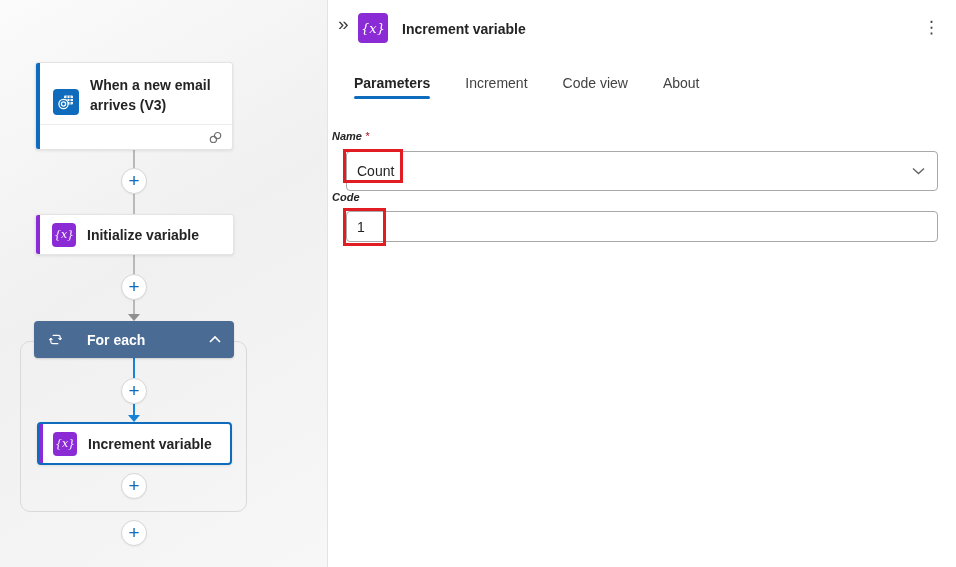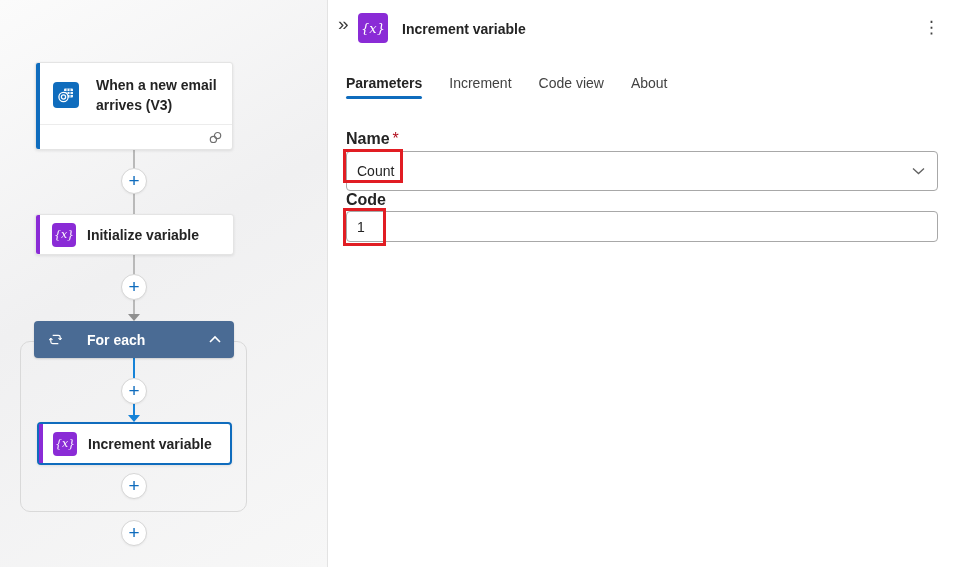--- a/index.html
+++ b/index.html
@@ -43,21 +43,21 @@
   .strip {
     position: absolute; left: 0; top: 0; bottom: 0; width: 4px;
     border-radius: 2px 0 0 2px;
   }
   .strip.blue { background: #0f6cbd; }
   .strip.purple { background: #8a2bd6; }
 
   .card-title { font-size: 14px; font-weight: 700; color: #242424; line-height: 20px; }
 
   .trigger-card { left: 35px; top: 62px; width: 198px; }
-  .trigger-main { display: flex; gap: 17px; padding: 12px 8px 9px 17px; align-items: center; }
+  .trigger-main { display: flex; gap: 11px; padding: 12px 8px 9px 17px; align-items: flex-end; }
   .trigger-footer {
     border-top: 1px solid #ececec; height: 25px;
     display: flex; align-items: center; justify-content: flex-end; padding-right: 9px;
   }
 
   .outlook-sq {
     flex: 0 0 auto; width: 26px; height: 26px; border-radius: 4px;
     background: #0f6cbd; display: flex; align-items: center; justify-content: center;
   }
 
@@ -104,28 +104,28 @@
     display: flex; align-items: center; justify-content: center;
     font-family: "DejaVu Serif", serif; font-style: italic; font-size: 13px;
   }
   .panel-title { position: absolute; left: 73px; top: 21px; font-size: 14px; font-weight: 600; }
   .more-btn {
     position: absolute; right: 12px; top: 17px; font-size: 17px; color: #424242;
     cursor: pointer; line-height: 1; padding: 2px 4px;
   }
 
   .tabs { position: absolute; left: 17px; top: 75px; display: flex; gap: 27px; }
-  .tab { font-size: 14px; color: #424242; cursor: pointer; position: relative; padding-bottom: 8px; }
+  .tab { font-size: 14px; color: #424242; cursor: pointer; position: relative; padding-bottom: 8px; margin-left: 8px; }
   .tab.active { color: #242424; font-weight: 600; }
   .tab.active::after {
     content: ""; position: absolute; left: 0; right: 0; bottom: 0;
     height: 3px; background: #0f6cbd; border-radius: 2px;
   }
 
-  .field-label { position: absolute; left: 17px; font-size: 16px; font-weight: 600; color: #242424; }
+  .field-label { position: absolute; left: 3px; font-size: 11px; font-weight: 600; color: #242424; font-style: italic; }
   .req { color: #b10e1c; margin-left: 3px; font-weight: 400; }
 
   .combobox {
     position: absolute; left: 17px; top: 151px; width: 592px; height: 40px;
     border: 1px solid #a8a8a8; border-radius: 4px; background: #fff;
     display: flex; align-items: center; justify-content: space-between;
     padding: 0 12px 0 10px; font-size: 14px; cursor: pointer;
   }
   .text-input {
     position: absolute; left: 17px; top: 211px; width: 592px; height: 31px;

